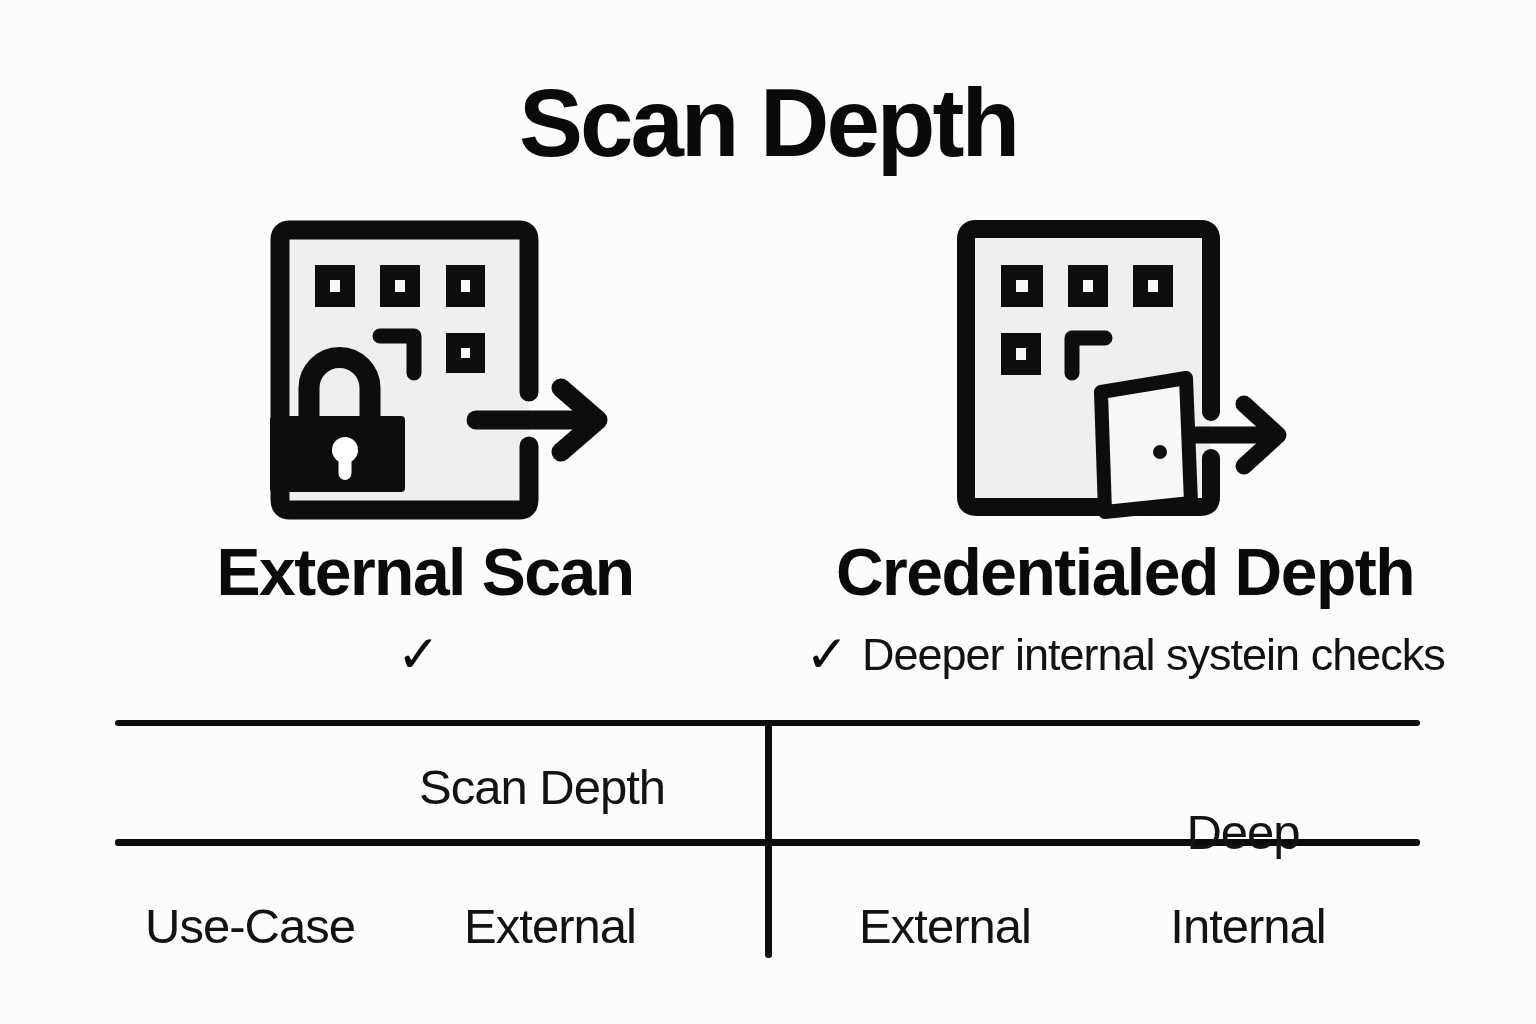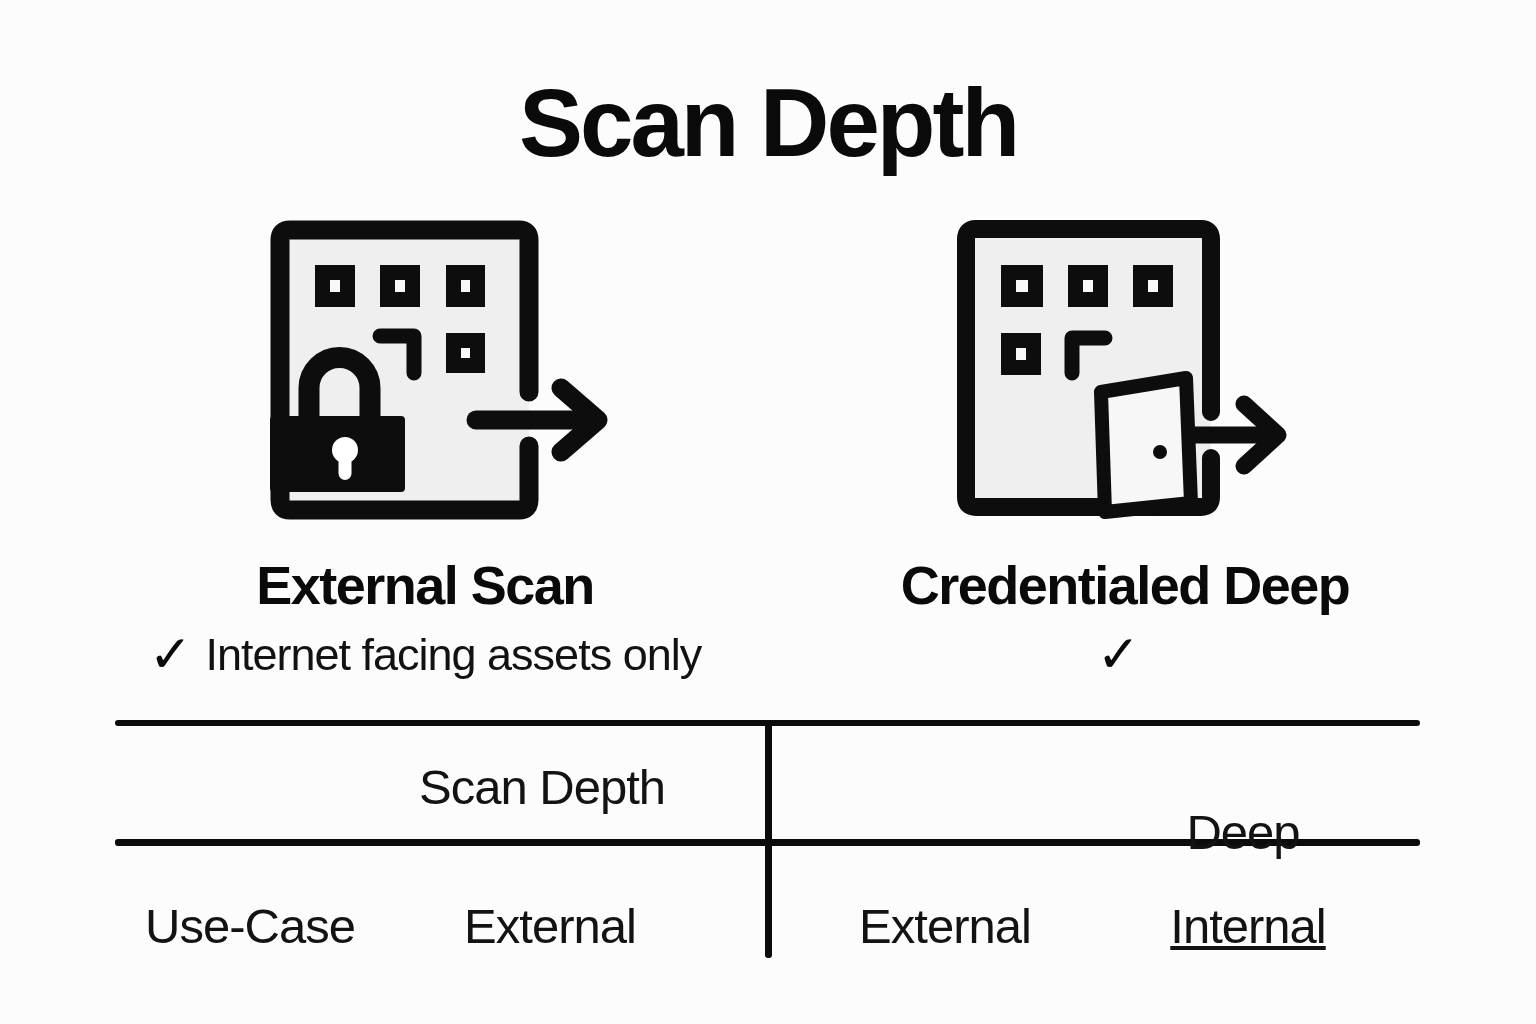--- a/index.html
+++ b/index.html
@@ -17,23 +17,23 @@
     text-align:center;
     font-size:96px;font-weight:700;letter-spacing:-3px;
     color:#0a0a0a;margin:0;
   }
 
   .icon{position:absolute;width:350px;height:312px;}
   .icon-left{left:258px;top:210px;}
   .icon-right{left:948px;top:210px;}
 
   .heading{
-    position:absolute;top:552px;width:670px;
+    position:absolute;top:539px;width:670px;
     text-align:center;
-    font-size:54px;font-weight:700;letter-spacing:-1.5px;
+    font-size:66px;font-weight:700;letter-spacing:-1.5px;
     color:#0a0a0a;line-height:66px;
   }
   .heading-left{left:90px;}
   .heading-right{left:790px;}
 
   .bullet{
     position:absolute;top:628px;width:670px;
     display:flex;align-items:center;justify-content:center;
     font-size:45px;font-weight:400;letter-spacing:-1px;
     color:#121212;line-height:54px;white-space:nowrap;
@@ -56,21 +56,21 @@
     letter-spacing:-1px;color:#131313;white-space:nowrap;
   }
   .r1{top:757px;}
   .r2{top:876px;margin-top:20px;}
   .c-scan-depth{left:332px;width:420px;}
   .c-shallow{left:793px;width:300px;}
   .c-deep{left:1093px;width:300px;margin-top:45px;}
   .c-use-case{left:100px;width:300px;}
   .c-external-l{left:400px;width:300px;}
   .c-external-r{left:795px;width:300px;}
-  .c-internal{left:1098px;width:300px;text-decoration:underline;}
+  .c-internal{left:1098px;width:300px;}
 </style>
 </head>
 <body>
 
 <div class="canvas">
 
   <h1 class="title">Scan Depth</h1>
 
   <svg class="icon icon-left" viewBox="0 0 350 312">
     <g>
@@ -110,28 +110,28 @@
       <path d="M153 182 L238 168 L243 293 L157 302 Z" fill="#f7f7f7" stroke="#0d0d0d" stroke-width="14" stroke-linejoin="round"></path>
       <circle cx="212" cy="242" r="7" fill="#0d0d0d"></circle>
     </g>
     <g fill="none" stroke="#0d0d0d" stroke-width="17" stroke-linecap="round" stroke-linejoin="round">
       <path d="M247 225 H322"></path>
       <path d="M296 194 L330 225 L296 256"></path>
     </g>
   </svg>
 
   <div class="heading heading-left">External Scan</div>
-  <div class="heading heading-right">Credentialed Deep</div>
+  <div class="heading heading-right">Credentialed Depth</div>
 
   <div class="bullet bullet-left">
     <span class="check">✓</span>
-    <span>Internet facing assets only</span>
   </div>
   <div class="bullet bullet-right">
     <span class="check">✓</span>
+    <span>Deeper internal systein checks</span>
   </div>
 
   <div class="rule rule-top"></div>
   <div class="rule rule-mid"></div>
   <div class="rule rule-vert"></div>
 
   <div class="cell r1 c-scan-depth">Scan Depth</div>
   <div class="cell r1 c-deep">Deep</div>
 
   <div class="cell r2 c-use-case">Use-Case</div>

